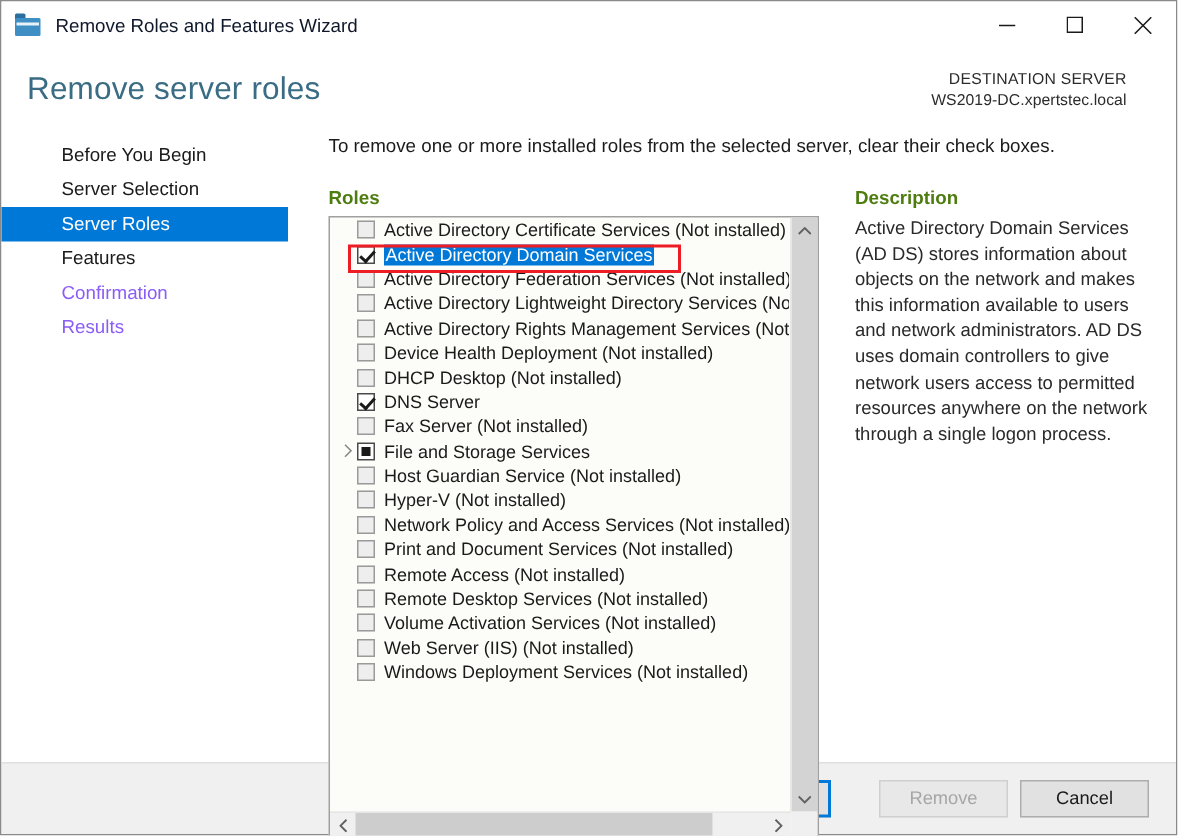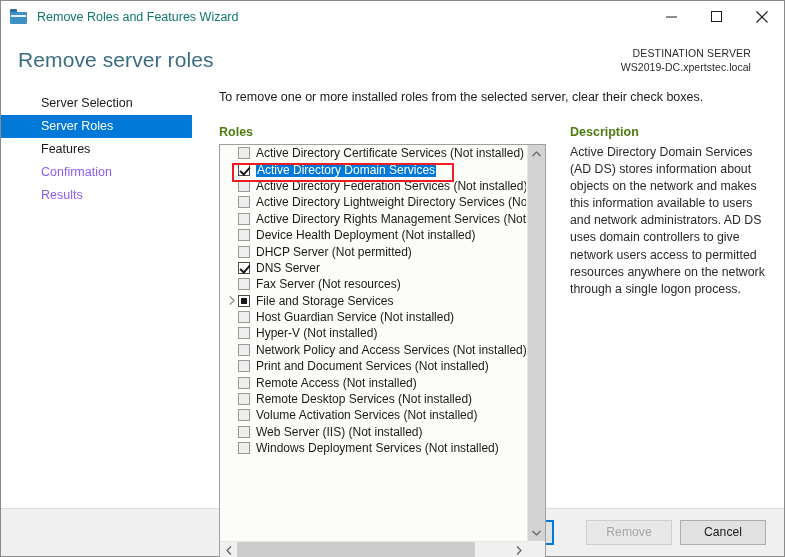--- a/index.html
+++ b/index.html
@@ -58,21 +58,21 @@
   }
   .titlebar-icon .tab {
     position: absolute;
     left: 0; top: 0px;
     width: 7px; height: 4px;
     background: #2b6f9e;
     border-radius: 1px 1px 0 0;
   }
   .titlebar-title {
     font-size: 12.5px;
-    color: #0f766e;
+    color: #0f172a;
     white-space: nowrap;
   }
   .winbtns {
     position: absolute;
     right: 0; top: 0;
     height: 31px;
     display: flex;
   }
   .winbtn {
     width: 45px;
@@ -439,20 +439,23 @@
     <div class="dest-server">
       <span class="dest-label">DESTINATION SERVER</span>
       <span class="dest-name">WS2019-DC.xpertstec.local</span>
     </div>
   </div>
 
   <div class="body">
 
     <div class="sidebar">
       <div class="nav-item">
+        <span>Before You Begin</span>
+      </div>
+      <div class="nav-item">
         <span>Server Selection</span>
       </div>
       <div class="nav-item selected">
         <span>Server Roles</span>
       </div>
       <div class="nav-item">
         <span>Features</span>
       </div>
       <div class="nav-item disabled">
         <span>Confirmation</span>
@@ -498,31 +501,31 @@
                   <span class="role-label">Active Directory Rights Management Services (Not installed)</span>
                 </div>
                 <div class="role-row">
                   <span class="expander"></span>
                   <span class="cb"></span>
                   <span class="role-label">Device Health Deployment (Not installed)</span>
                 </div>
                 <div class="role-row">
                   <span class="expander"></span>
                   <span class="cb"></span>
-                  <span class="role-label">DHCP Server (Not permitted)</span>
+                  <span class="role-label">DHCP Desktop (Not installed)</span>
                 </div>
                 <div class="role-row">
                   <span class="expander"></span>
                   <span class="cb checked"></span>
                   <span class="role-label">DNS Server</span>
                 </div>
                 <div class="role-row">
                   <span class="expander"></span>
                   <span class="cb"></span>
-                  <span class="role-label">Fax Server (Not resources)</span>
+                  <span class="role-label">Fax Server (Not installed)</span>
                 </div>
                 <div class="role-row">
                   <span class="expander">
                     <svg width="6" height="9" viewBox="0 0 6 9">
                       <polyline points="1,0.5 5,4.5 1,8.5" fill="none" stroke="#8a8a8a" stroke-width="1.1"></polyline>
                     </svg>
                   </span>
                   <span class="cb partial"></span>
                   <span class="role-label">File and Storage Services</span>
                 </div>

